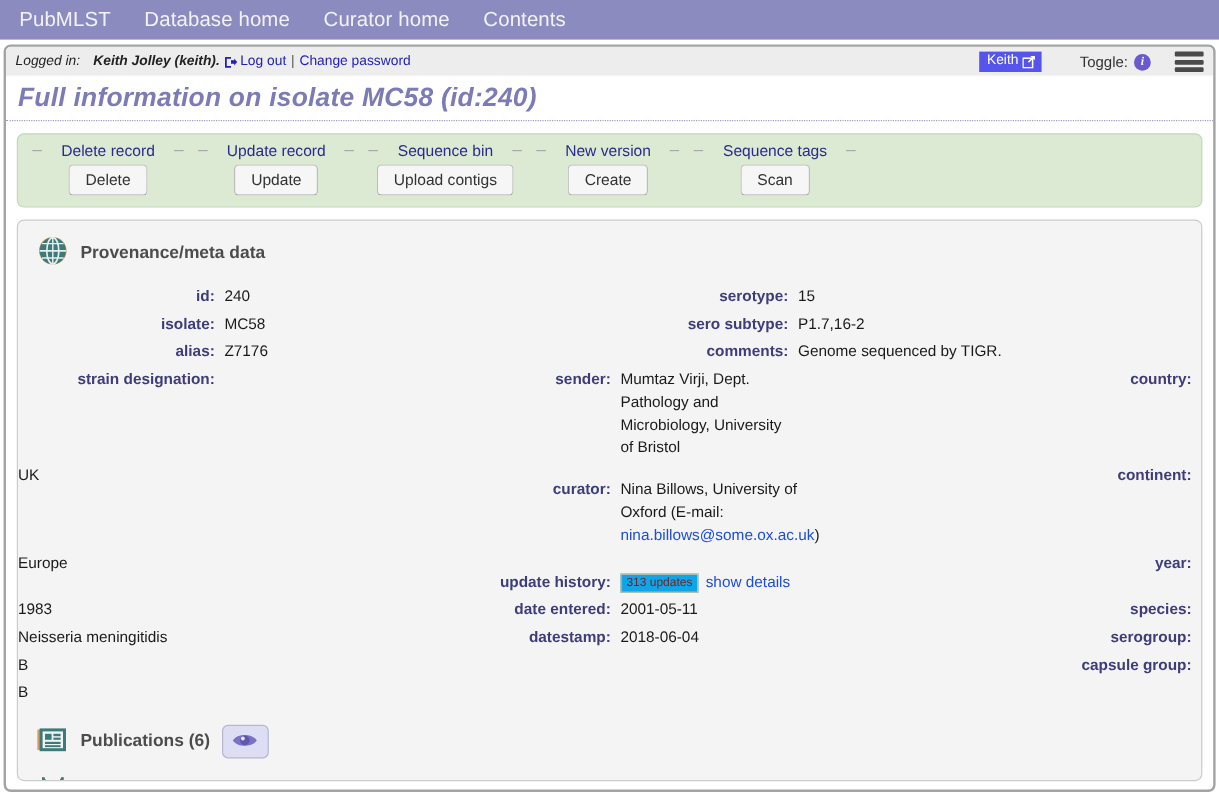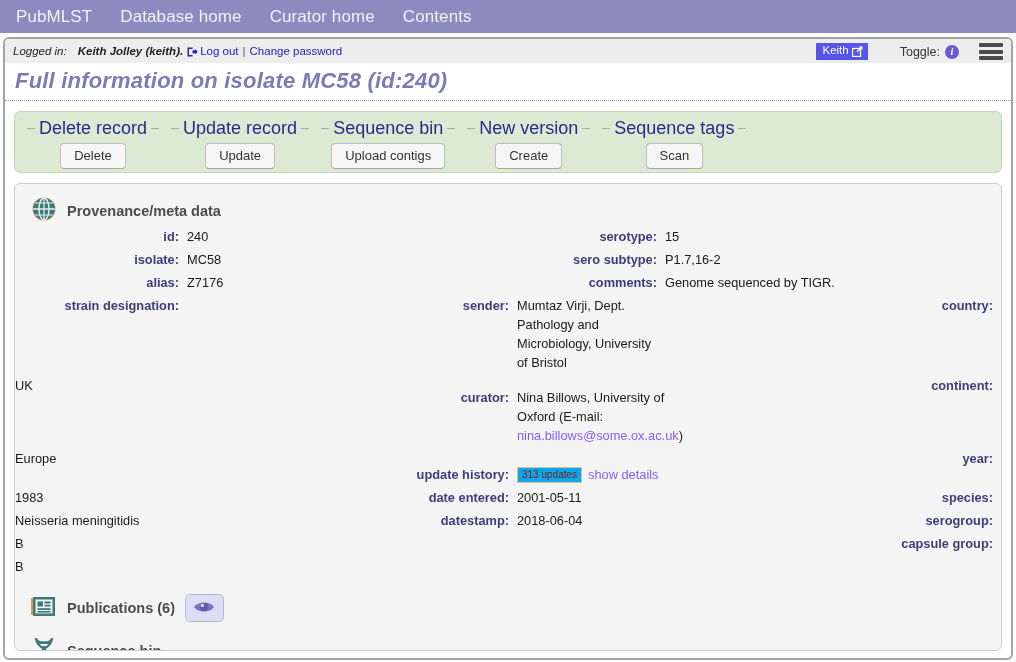--- a/index.html
+++ b/index.html
@@ -146,24 +146,25 @@
     display: flex;
     flex-direction: column;
     align-items: center;
     margin-right: 12px;
   }
   .tool-legend {
     display: flex;
     align-items: center;
     width: 100%;
     color: #2a2a8c;
-    font-size: 18px;
+    font-size: 13px;
     white-space: nowrap;
     margin-bottom: 4px;
     margin-top: 3px;
+    gap: 12px;
   }
   .tool-legend .line {
     flex: 1 1 auto;
     height: 1px;
     background: #a9a9a9;
     min-width: 8px;
   }
   .tool-legend .lbl { padding: 0 4px; }
   .tool-btn {
     background: #f6f6f6;
@@ -205,37 +206,38 @@
   }
 
   .icon-globe, .icon-news, .icon-dna { flex: 0 0 auto; }
 
   
   .fields {
     display: grid;
     grid-template-columns: 172px 330px 148px 1fr;
     column-gap: 0;
     row-gap: 0;
+    margin-top: 10px;
     padding-left: 0;
   }
   .fld-label {
     text-align: right;
     color: #3d3d7a;
     font-weight: bold;
     font-size: 12.8px;
     padding: 2px 8px 2px 0;
     line-height: 19px;
   }
   .fld-value {
     color: #1a1a1a;
     font-size: 12.8px;
     padding: 2px 0 2px 0;
     line-height: 19px;
   }
-  .fld-value a { color: #8b5cf6; text-decoration: none; }
+  .fld-value a { color: #1d4ed8; text-decoration: none; }
 
   .right-col-label { text-align: right; }
 
   .badge-updates {
     display: inline-block;
     background: #0ea5e9;
     border: 1px solid #cdc39b;
     color: #7a2020;
     font-size: 10px;
     padding: 1px 4px 2px 4px;

